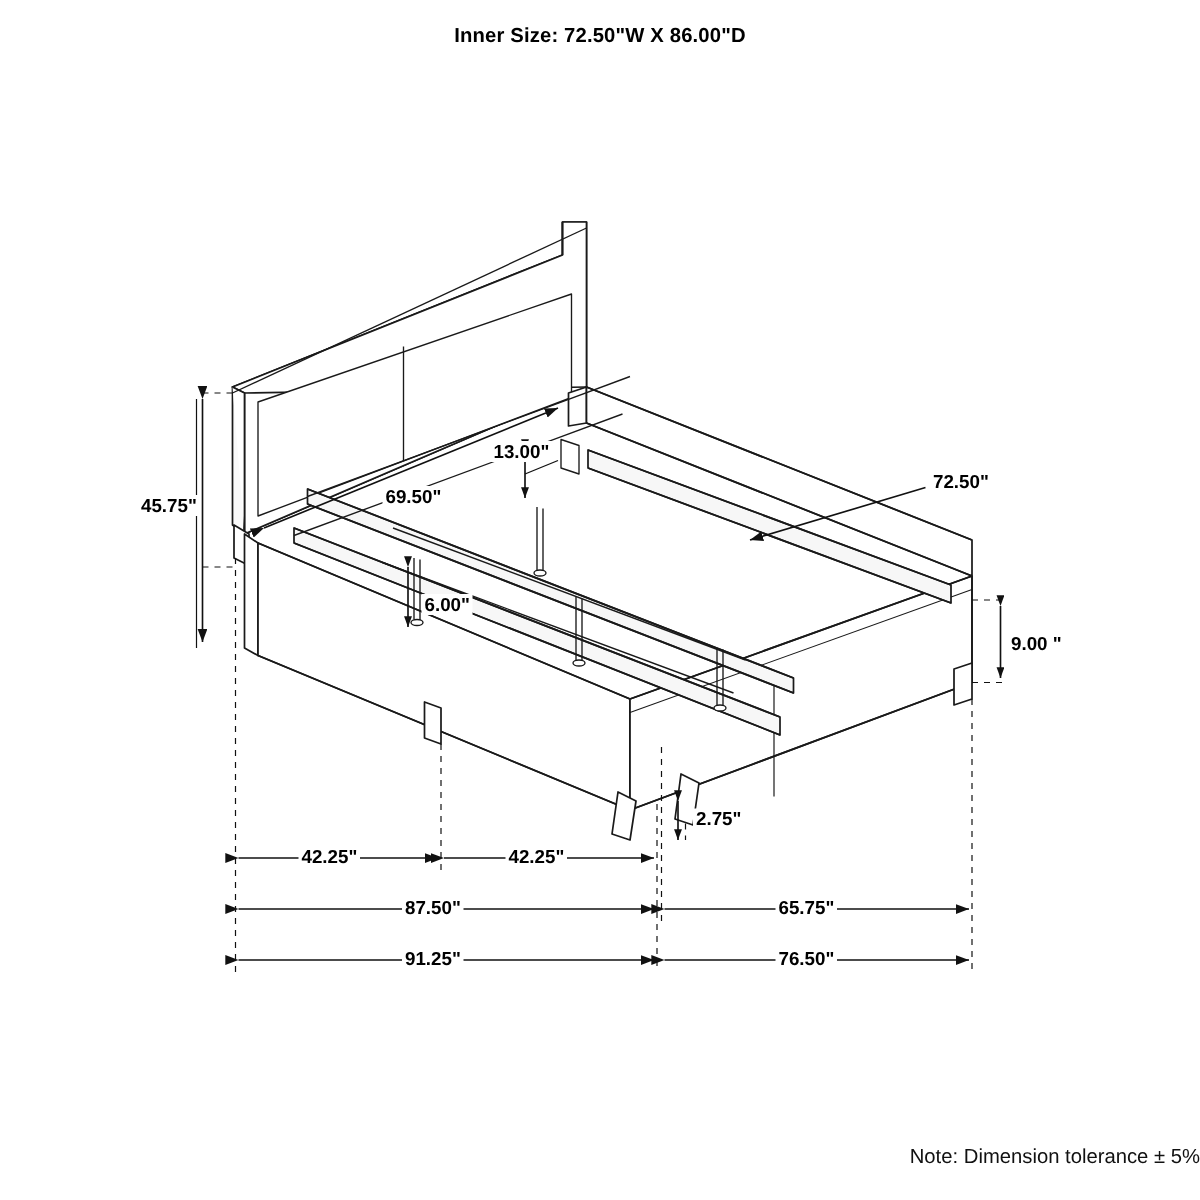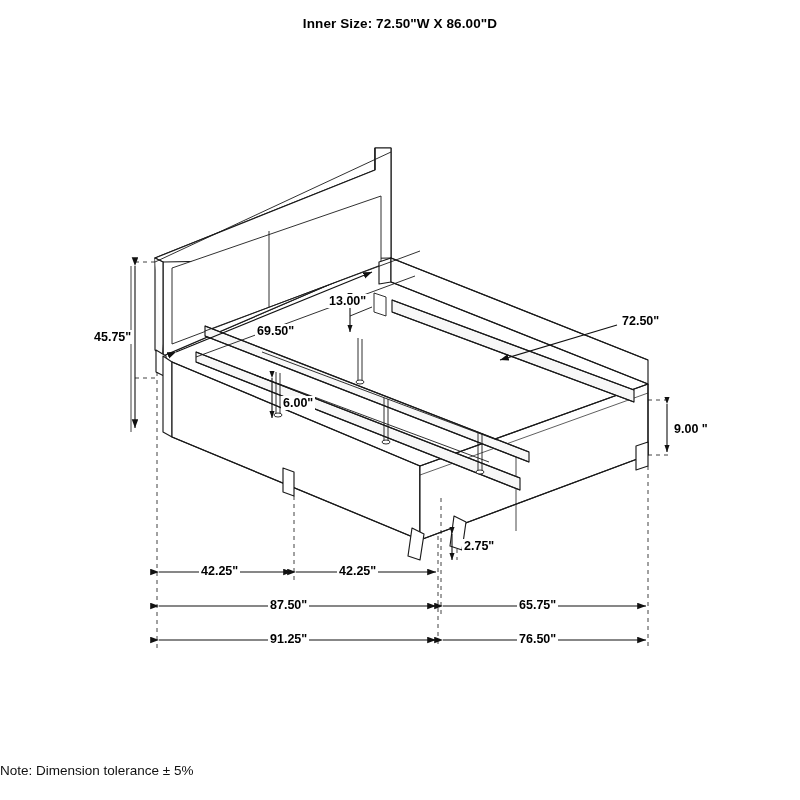--- a/index.html
+++ b/index.html
@@ -28,21 +28,21 @@
     text-align: center;
     font-size: 13.5px;
     font-weight: bold;
     letter-spacing: 0.1px;
   }
   .note {
     position: absolute;
     top: 763px;
     left: 0;
     width: 800px;
-    text-align: left;
+    text-align: right;
     font-size: 13.5px;
     font-weight: normal;
     color: #111;
   }
   svg#drawing {
     position: absolute;
     top: 0;
     left: 0;
     width: 800px;
     height: 800px;

